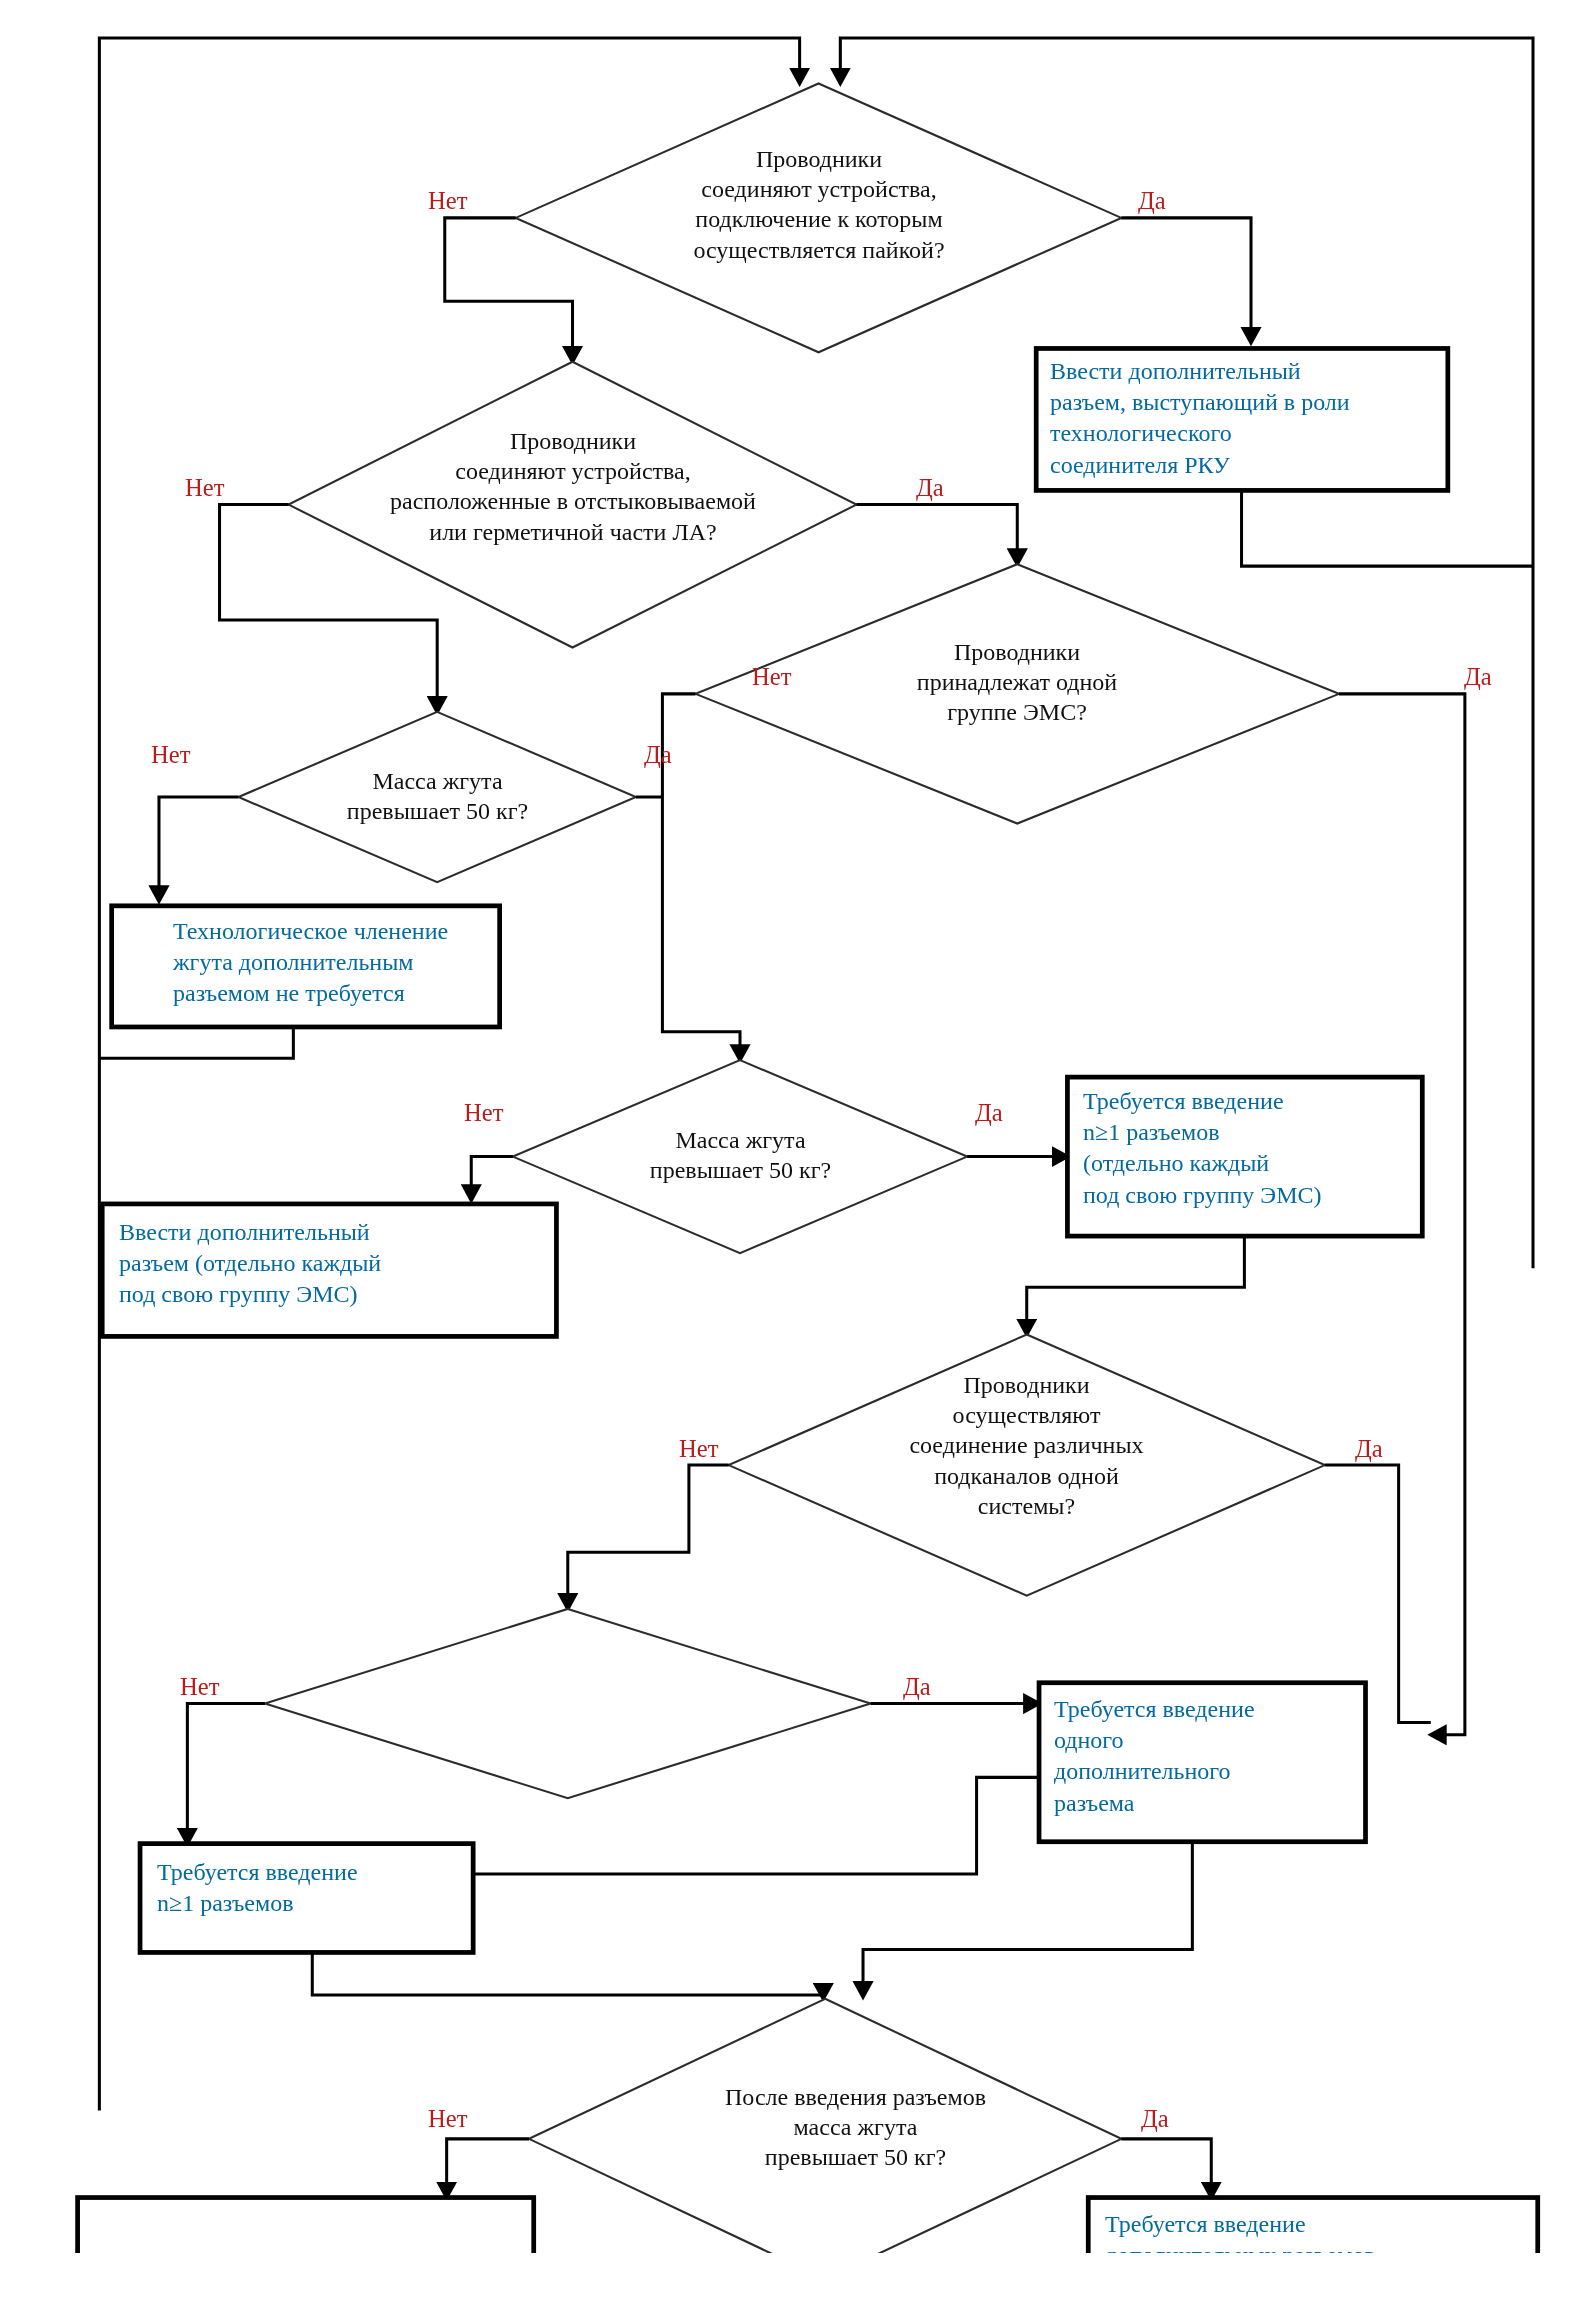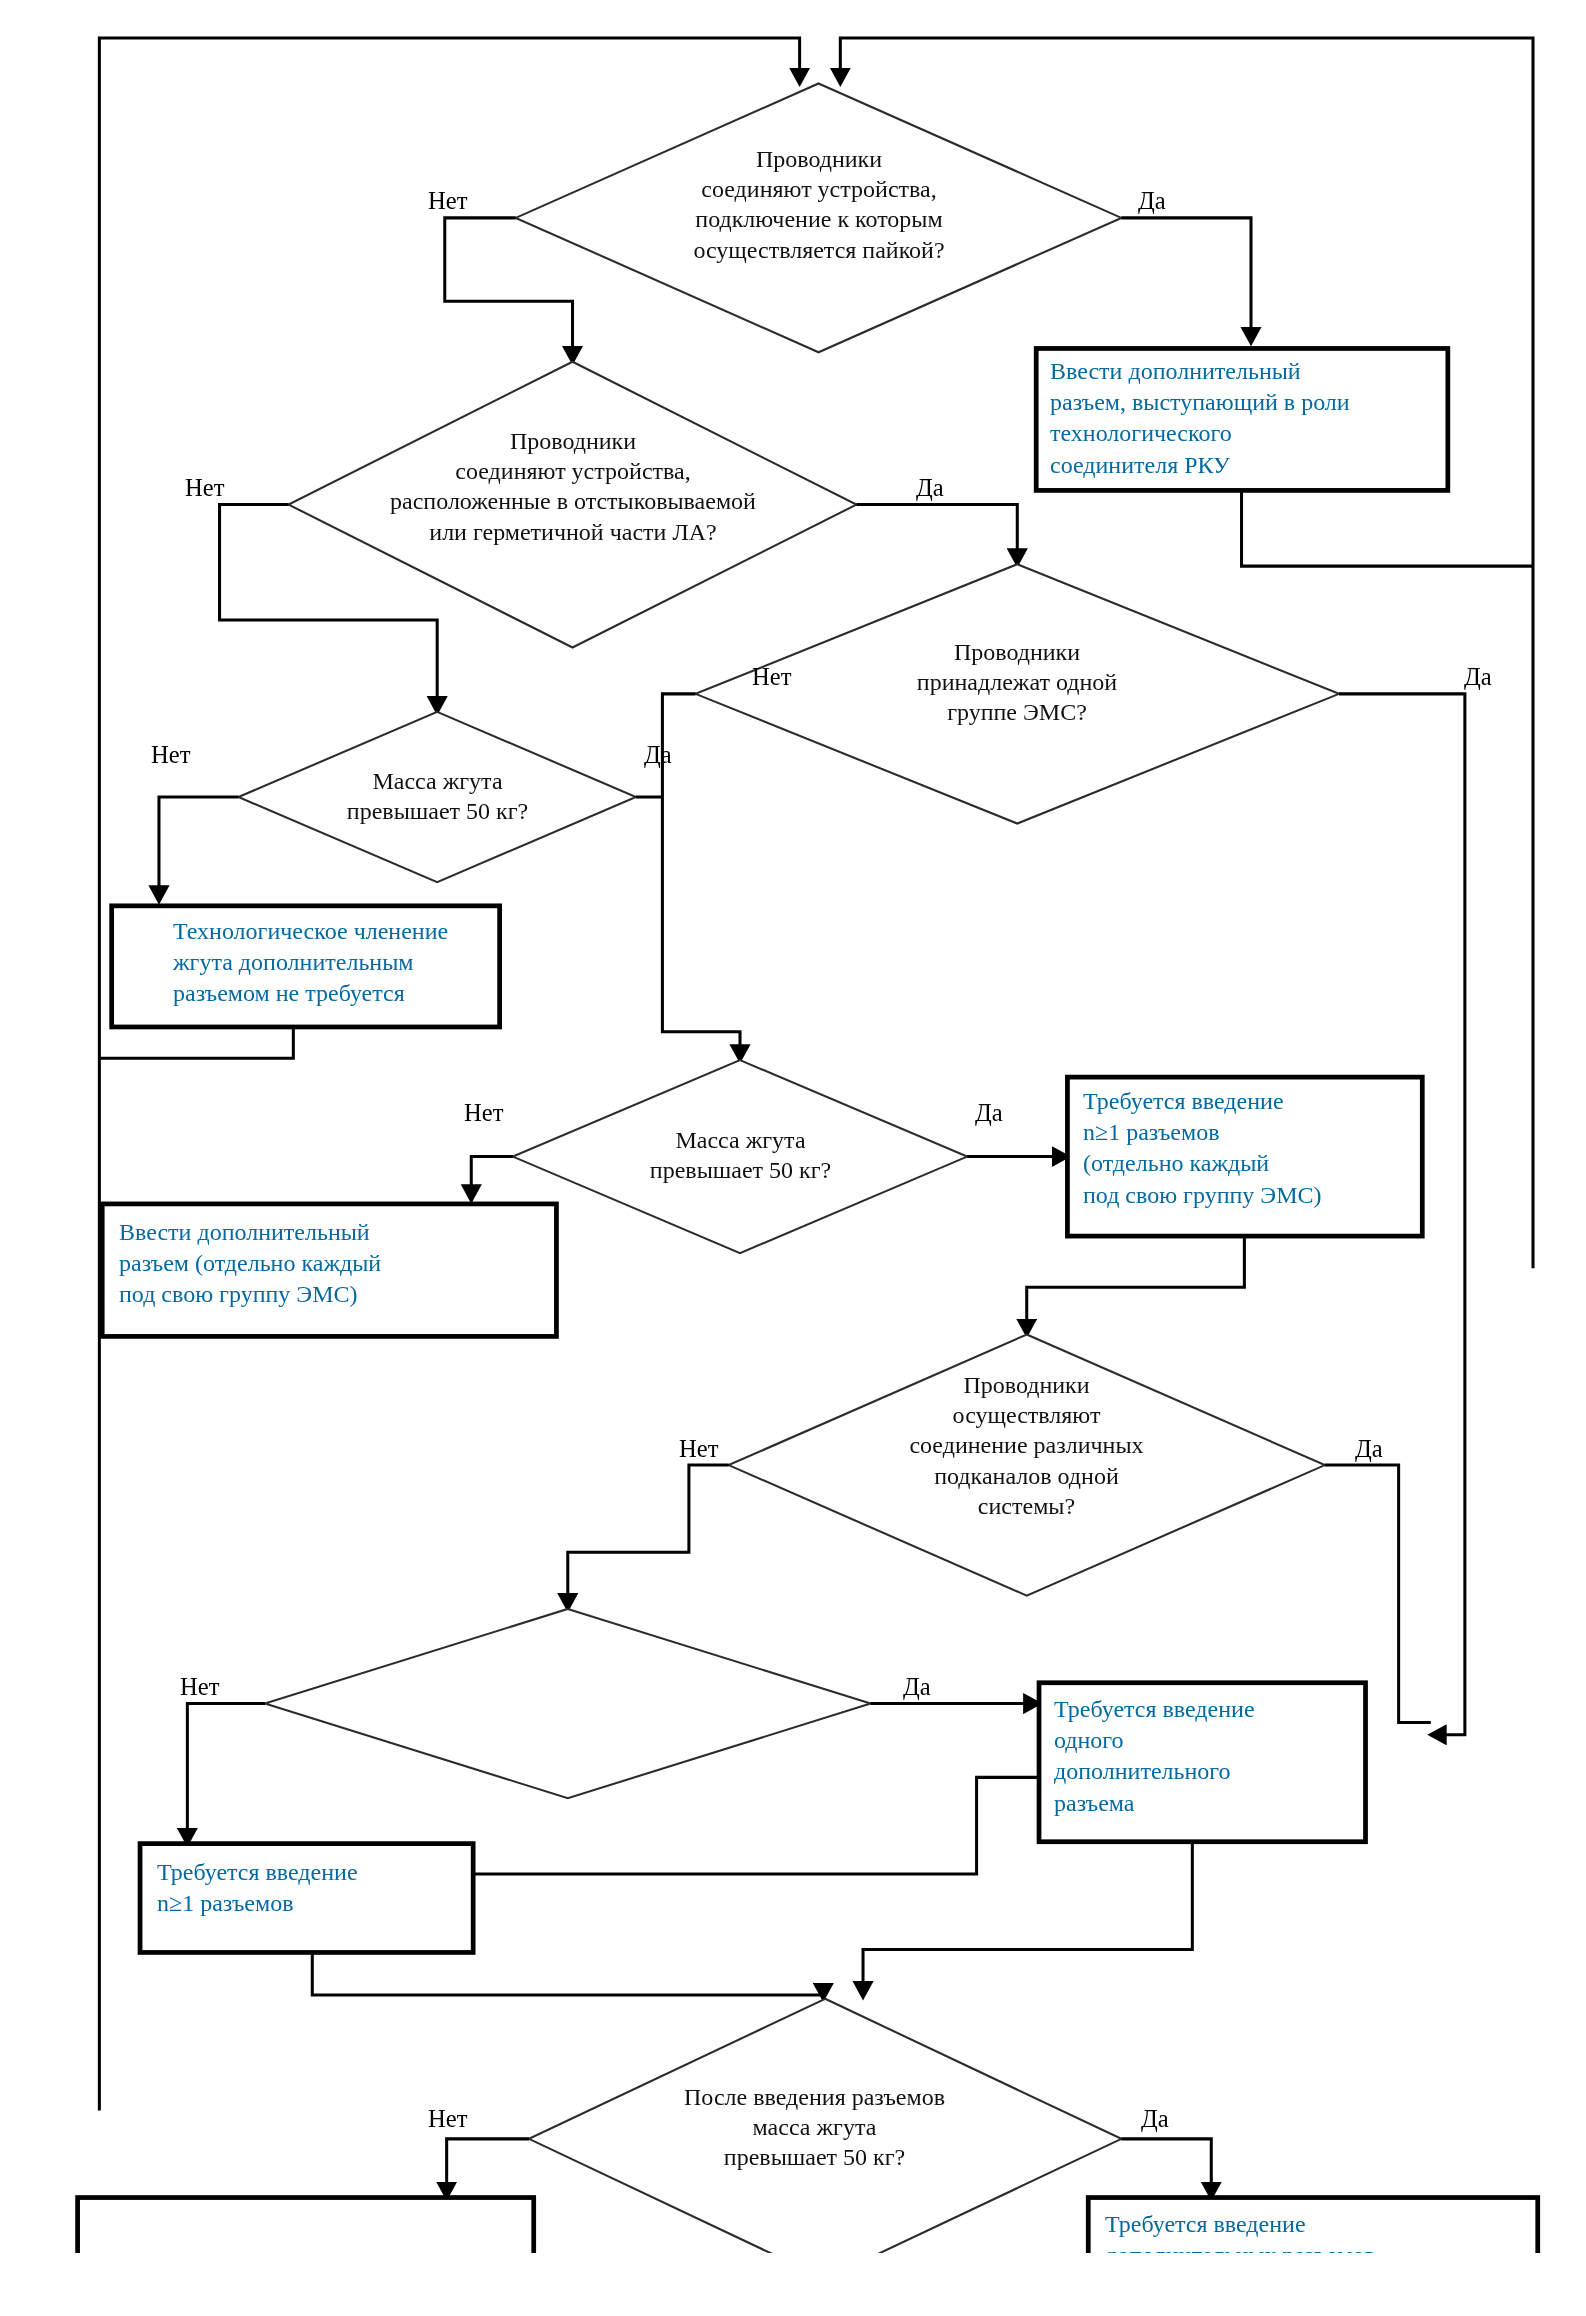--- a/index.html
+++ b/index.html
@@ -51,21 +51,21 @@
   .box-text {
     position: absolute;
     text-align: left;
     color: #0369a1;
     font-size: 24px;
     line-height: 1.3;
     white-space: pre-line;
   }
   .edge-label {
     position: absolute;
-    color: #000000;
+    color: #b91c1c;
     font-size: 24.6px;
     line-height: 1;
     white-space: nowrap;
   }
 </style>
 </head>
 <body>
 
 <div id="flowchart-root">
 
@@ -176,21 +176,21 @@
   <div class="node-text" style="left:570px; top:1125px; width:341px;">Масса жгута
 превышает 50 кг?</div>
 
   <div class="node-text" style="left:823px; top:1370px; width:407px;">Проводники
 осуществляют
 соединение различных
 подканалов одной
 системы?</div>
 
 
-  <div class="node-text" style="left:578px; top:2082px; width:473px;">После введения разъемов
+  <div class="node-text" style="left:619px; top:2082px; width:473px;">После введения разъемов
 масса жгута
 превышает 50 кг?</div>
 
   <div class="box-text" style="left:1050px; top:356px; width:396px;">Ввести дополнительный
 разъем, выступающий в роли
 технологического
 соединителя  РКУ</div>
 
   <div class="box-text" style="left:129px; top:916px; width:371px;margin-left:44px;">Технологическое членение
 жгута дополнительным

